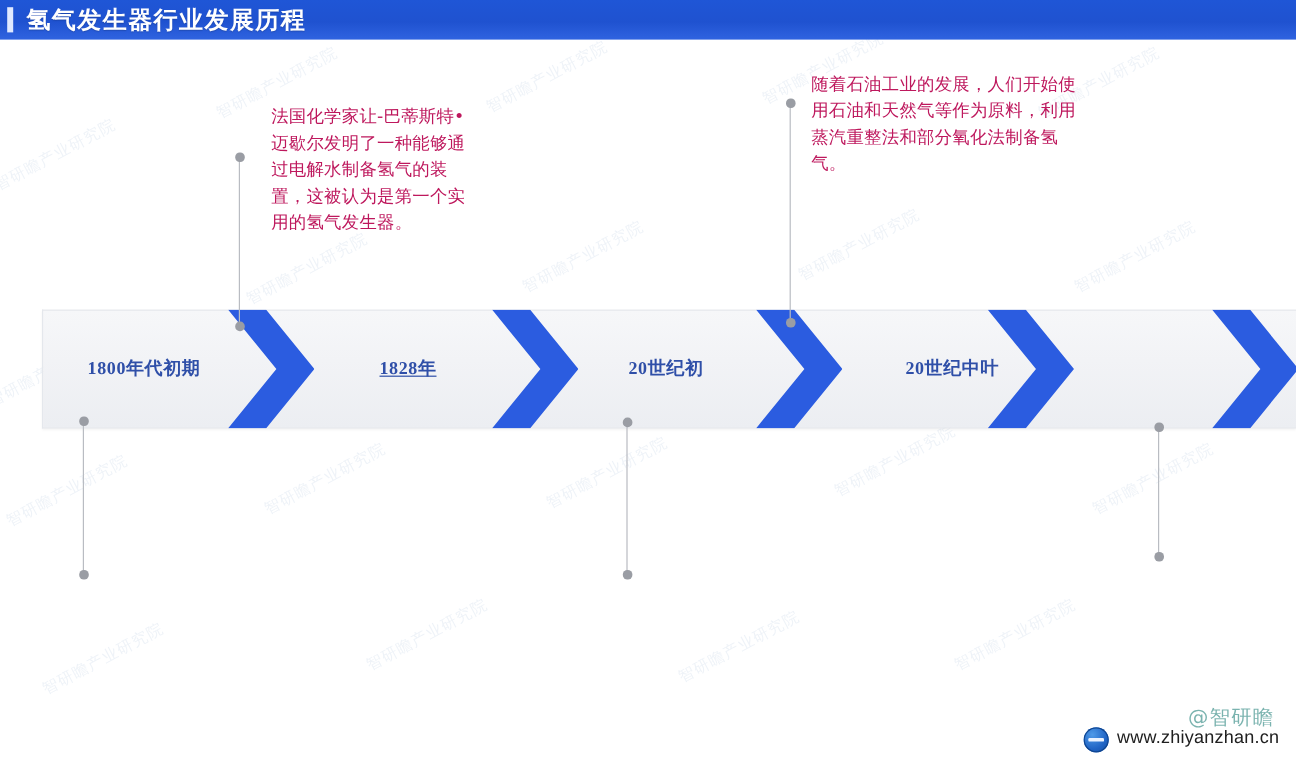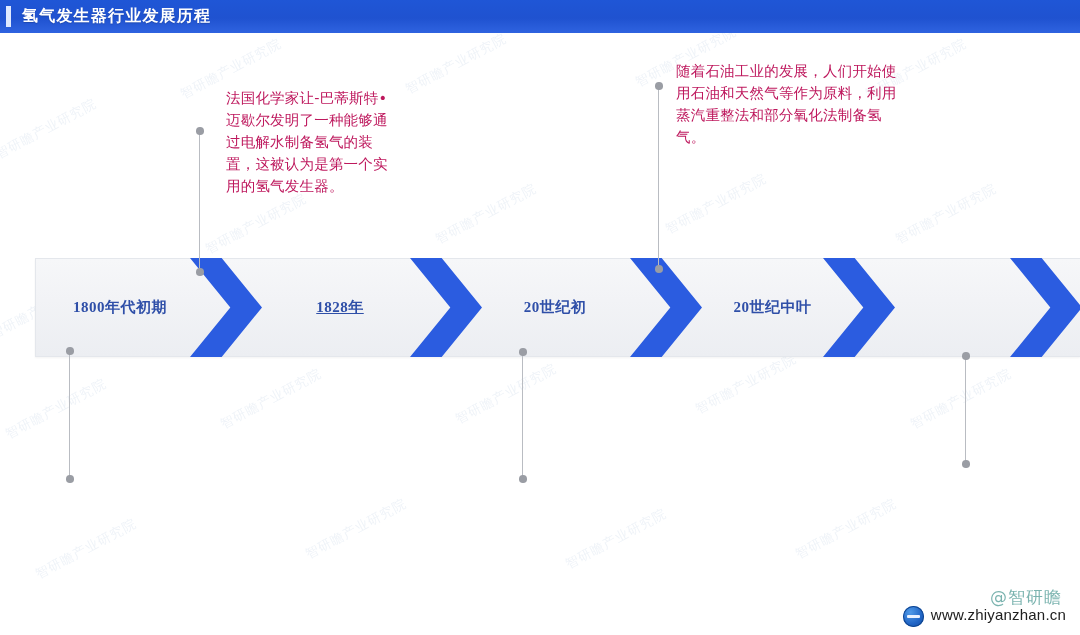--- a/index.html
+++ b/index.html
@@ -53,21 +53,21 @@
   #title-accent {
     width: 5px;
     height: 21px;
     margin-left: 6px;
     margin-right: 11px;
     background: #dfe9ff;
     flex: none;
   }
   #title-text {
     color: #ffffff;
-    font-size: 16px;
+    font-size: 20px;
     font-weight: bold;
     letter-spacing: 1.2px;
     font-family: "DejaVu Sans", "Liberation Sans", sans-serif;
     text-shadow: 0 1px 1px rgba(0,0,0,0.18);
   }
 
   
   #timeline {
     position: absolute;
     left: 35px;
@@ -233,21 +233,21 @@
 
   <div id="timeline">
     <div id="timeline-bar"></div>
 
     <div class="seg-label" style="left:0px;   width:170px;">1800年代初期</div>
     <div class="chevron" style="left:155px;"></div>
     <div class="seg-label" style="left:225px; width:160px;text-decoration:underline;">1828年</div>
     <div class="chevron" style="left:375px;"></div>
     <div class="seg-label" style="left:440px; width:160px;">20世纪初</div>
     <div class="chevron" style="left:595px;"></div>
-    <div class="seg-label" style="left:655px; width:165px;">20世纪中叶</div>
+    <div class="seg-label" style="left:676px; width:165px;">20世纪中叶</div>
     <div class="chevron" style="left:788px;"></div>
     <div class="chevron" style="left:975px;"></div>
   </div>
 
   <div class="connector" style="left:66px;  top:350px; height:130px;">
     <div class="line"></div>
     <div class="dot top"></div>
     <div class="dot bottom"></div>
   </div>
 

